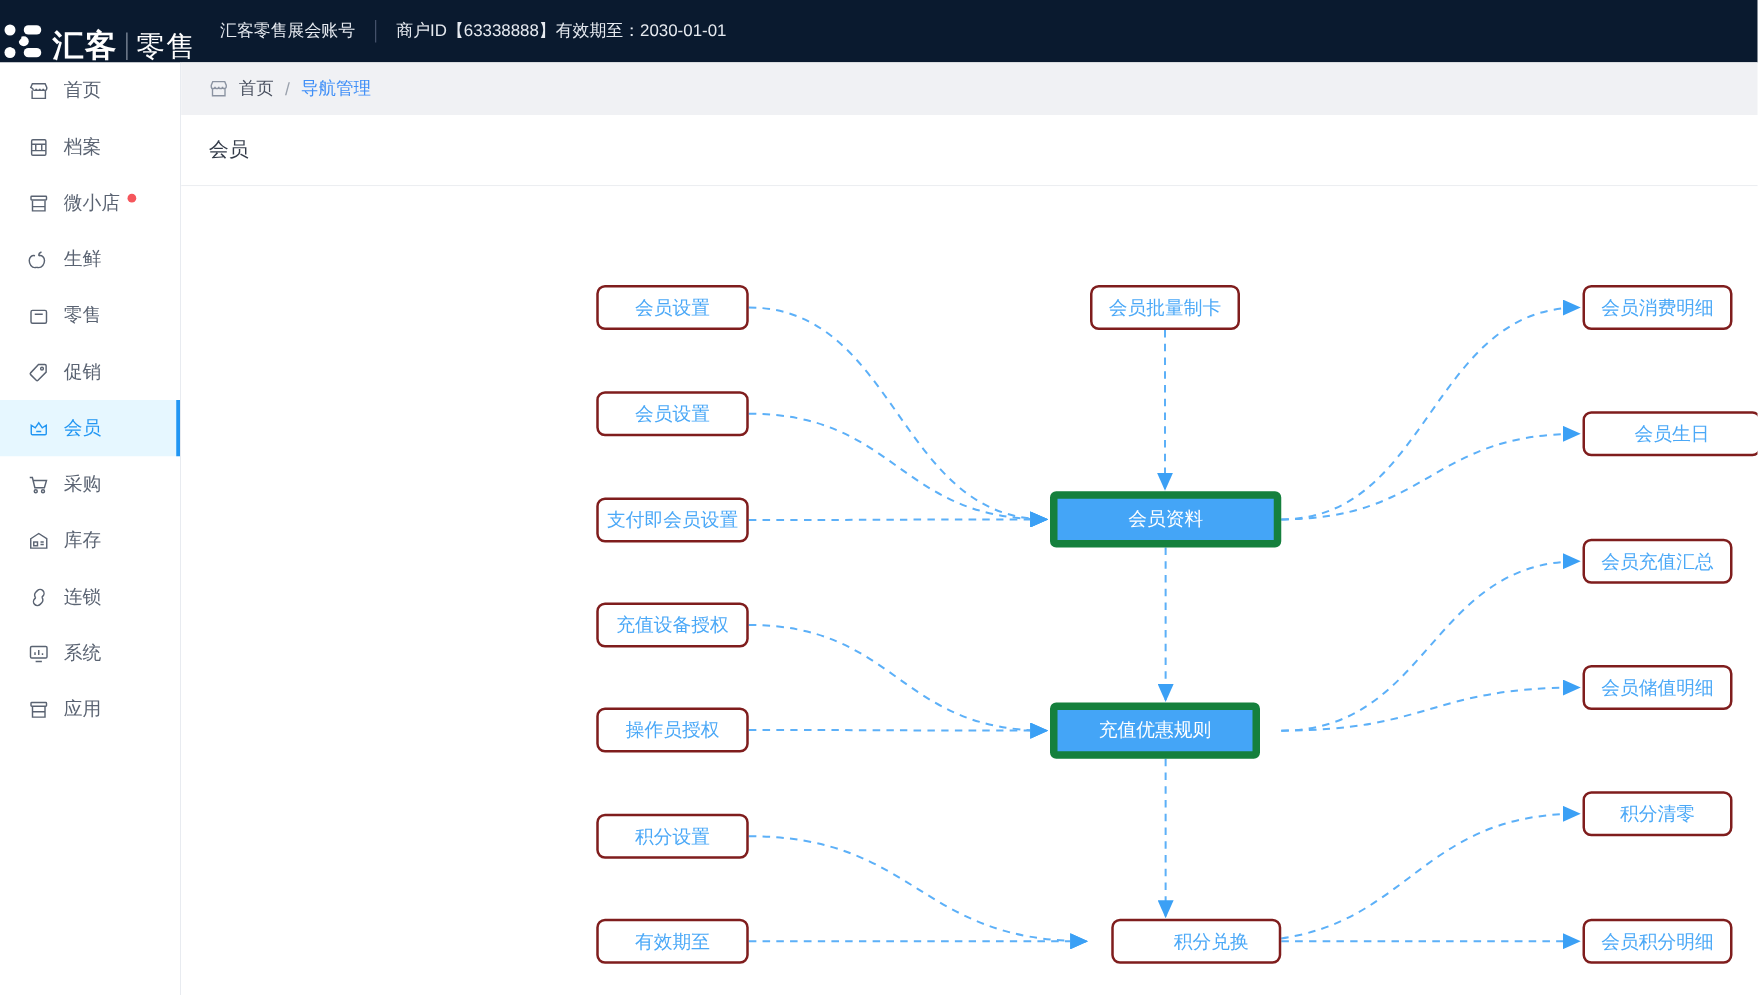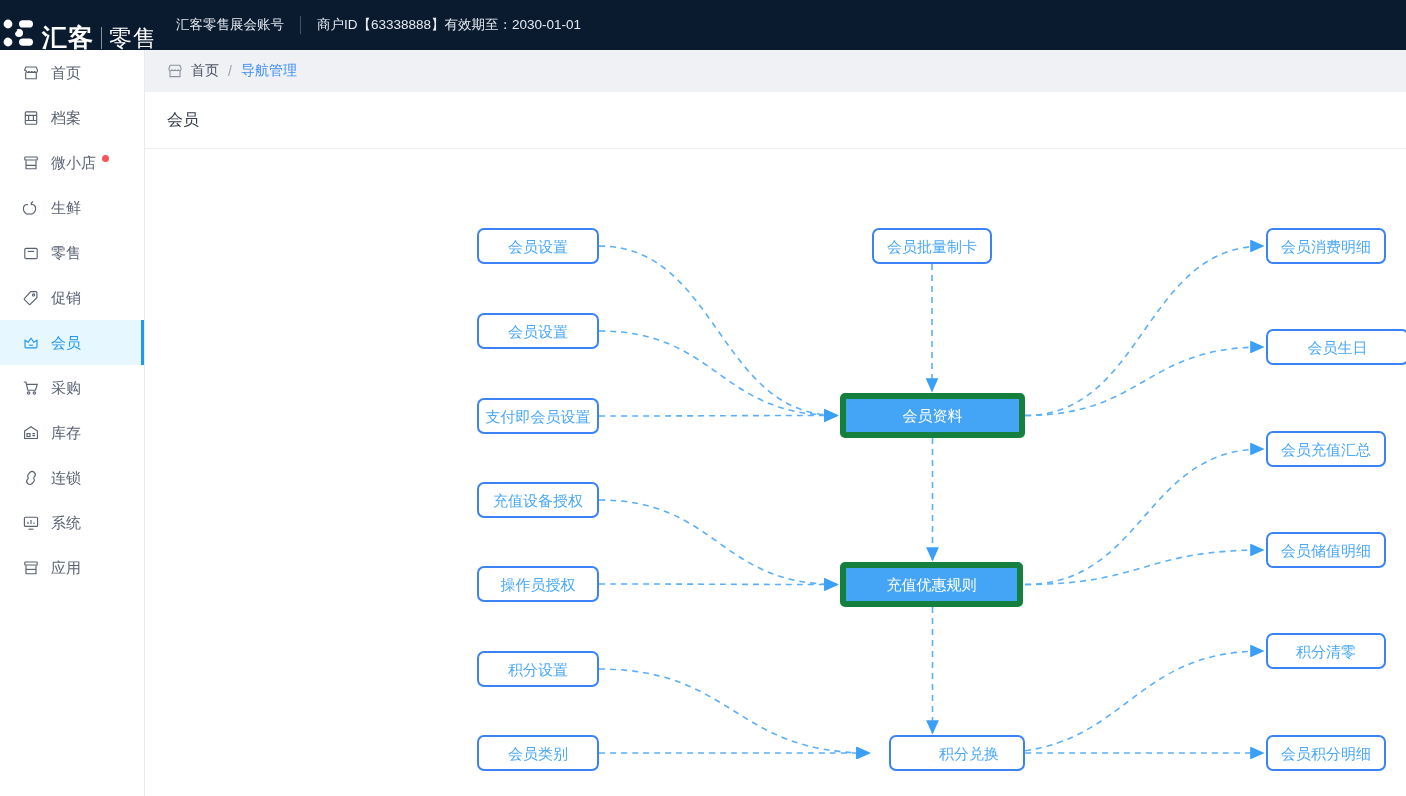--- a/index.html
+++ b/index.html
@@ -103,21 +103,21 @@
   
   .node {
     position: absolute;
     display: flex; align-items: center; justify-content: center;
     border-radius: 7px;
     font-size: 15px; white-space: nowrap; cursor: pointer;
     line-height: 1;
   }
   .node.outline {
     background: #ffffff;
-    border: 2px solid #3b82f6;
+    border: 2px solid #7f1d1d;
     color: #4aa8f7;
   }
   .node.filled {
     background: #44a5f7;
     border: 6px solid #15803d;
     color: #ffffff;
     border-radius: 5px;
   }
 </style>
 </head>
@@ -291,29 +291,29 @@
         <div class="node outline" style="left: 332px; top: 333px; width: 122px; height: 36px;">
           <span>充值设备授权</span>
         </div>
         <div class="node outline" style="left: 332px; top: 417px; width: 122px; height: 36px;">
           <span>操作员授权</span>
         </div>
         <div class="node outline" style="left: 332px; top: 502px; width: 122px; height: 36px;">
           <span>积分设置</span>
         </div>
         <div class="node outline" style="left: 332px; top: 586px; width: 122px; height: 36px;">
-          <span>会员类别</span>
+          <span>有效期至</span>
         </div>
         <div class="node outline" style="left: 727px; top: 79px; width: 120px; height: 36px;">
           <span>会员批量制卡</span>
         </div>
         <div class="node filled" style="left: 695px; top: 244px; width: 185px; height: 45px;">
           <span>会员资料</span>
         </div>
-        <div class="node filled" style="left: 695px; top: 413px; width: 183px; height: 45px;">
+        <div class="node filled" style="left: 695px; top: 413px; width: 168px; height: 45px;">
           <span>充值优惠规则</span>
         </div>
         <div class="node outline" style="left: 744px; top: 586px; width: 136px; height: 36px; padding-left: 24px;">
           <span>积分兑换</span>
         </div>
         <div class="node outline" style="left: 1121px; top: 79px; width: 120px; height: 36px;">
           <span>会员消费明细</span>
         </div>
         <div class="node outline" style="left: 1121px; top: 180px; width: 143px; height: 36px;">
           <span>会员生日</span>

